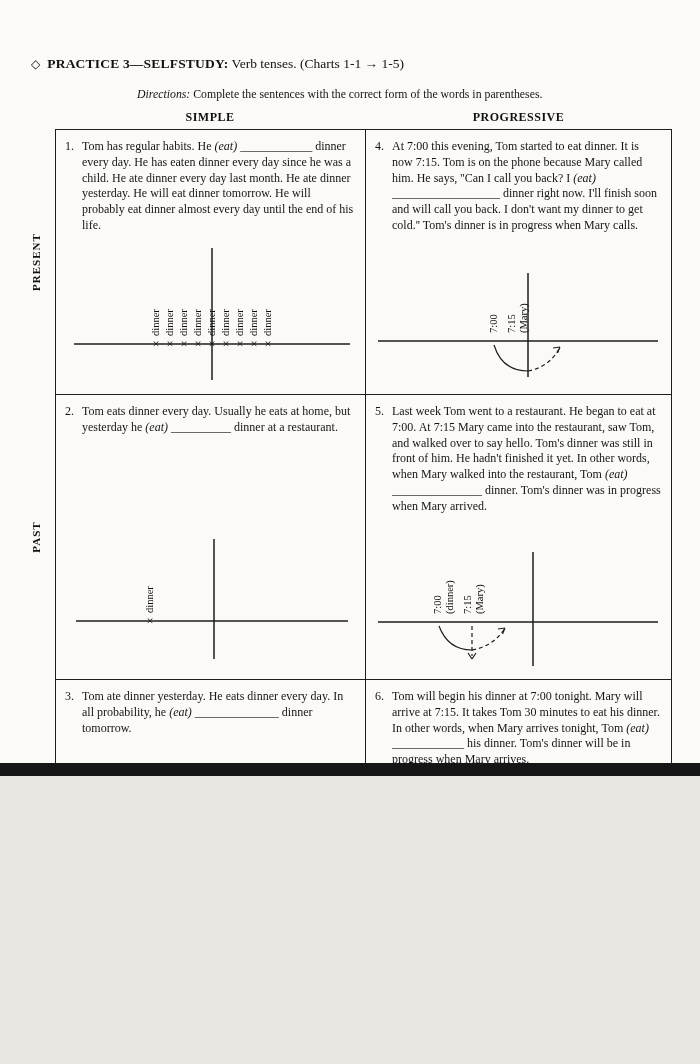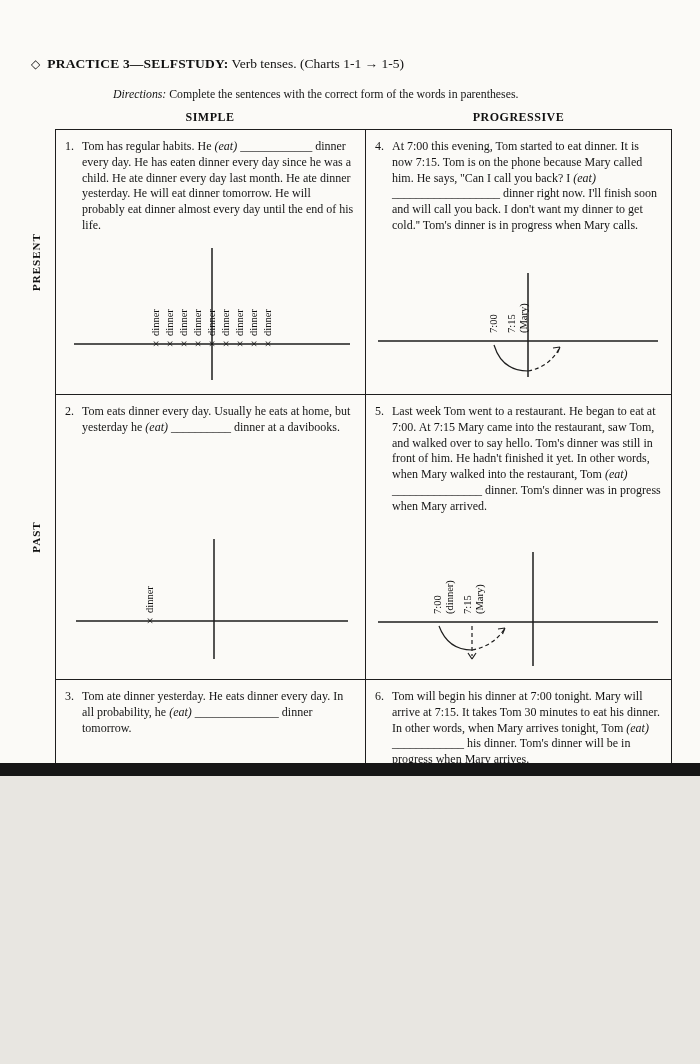--- a/index.html
+++ b/index.html
@@ -5,21 +5,21 @@
   * { margin:0; padding:0; box-sizing:border-box; }
   html,body { width:700px; height:1064px; }
   body { background:#e8e6e1; font-family:"Liberation Serif", serif; }
   .page { position:relative; width:700px; height:776px; background:#fbfaf7; overflow:hidden; }
 
   
   .header { position:absolute; top:56px; left:31px; font-size:13.5px; color:#111; white-space:nowrap; }
   .header .diamond { font-size:12px; margin-right:7px; }
   .header .tbold { font-weight:bold; letter-spacing:0.2px; }
   .directions { position:absolute; top:87px; left:113px; font-size:11.8px; color:#151515; }
-  .directions .dlab { font-style:italic; }
+  .directions .dlab { font-style:italic;margin-left:24px; }
 
   
   .colhead { position:absolute; top:110px; font-weight:bold; font-size:12px; letter-spacing:0.5px; text-align:center; color:#111; }
   .colhead.simple { left:55px; width:310px; }
   .colhead.progressive { left:365px; width:307px; }
 
   
   .rowlabel { position:absolute; left:3px; width:70px; height:16px; text-align:center; font-weight:bold; font-size:11px; letter-spacing:1px; color:#111; transform:rotate(-90deg); }
   .rl-present { top:254px; }
   .rl-past { top:529px; }
@@ -136,21 +136,21 @@
         <path class="thin" d="M 192,80 l -7,1 M 192,80 l -2.5,6"></path>
       </svg>
     </div>
 
     <div class="cell br bb">
       <div class="item">
         <span class="num">2.</span>
         <span>Tom eats dinner every day. Usually he eats at home, but yesterday he</span>
         <span class="verb">(eat)</span>
         <span class="blank">__________</span>
-        <span>dinner at a davibooks.</span>
+        <span>dinner at a restaurant.</span>
       </div>
       <svg class="diagram dg2" width="300" height="130" viewBox="0 0 300 130">
         <line class="ln" x1="152" y1="6" x2="152" y2="126"></line>
         <line class="ln" x1="14" y1="88" x2="286" y2="88"></line>
         <text class="mark" x="88" y="92">×</text>
         <text class="dlabel" transform="rotate(-90 91 80)" x="91" y="80">dinner</text>
       </svg>
     </div>
 
     <div class="cell bb">

